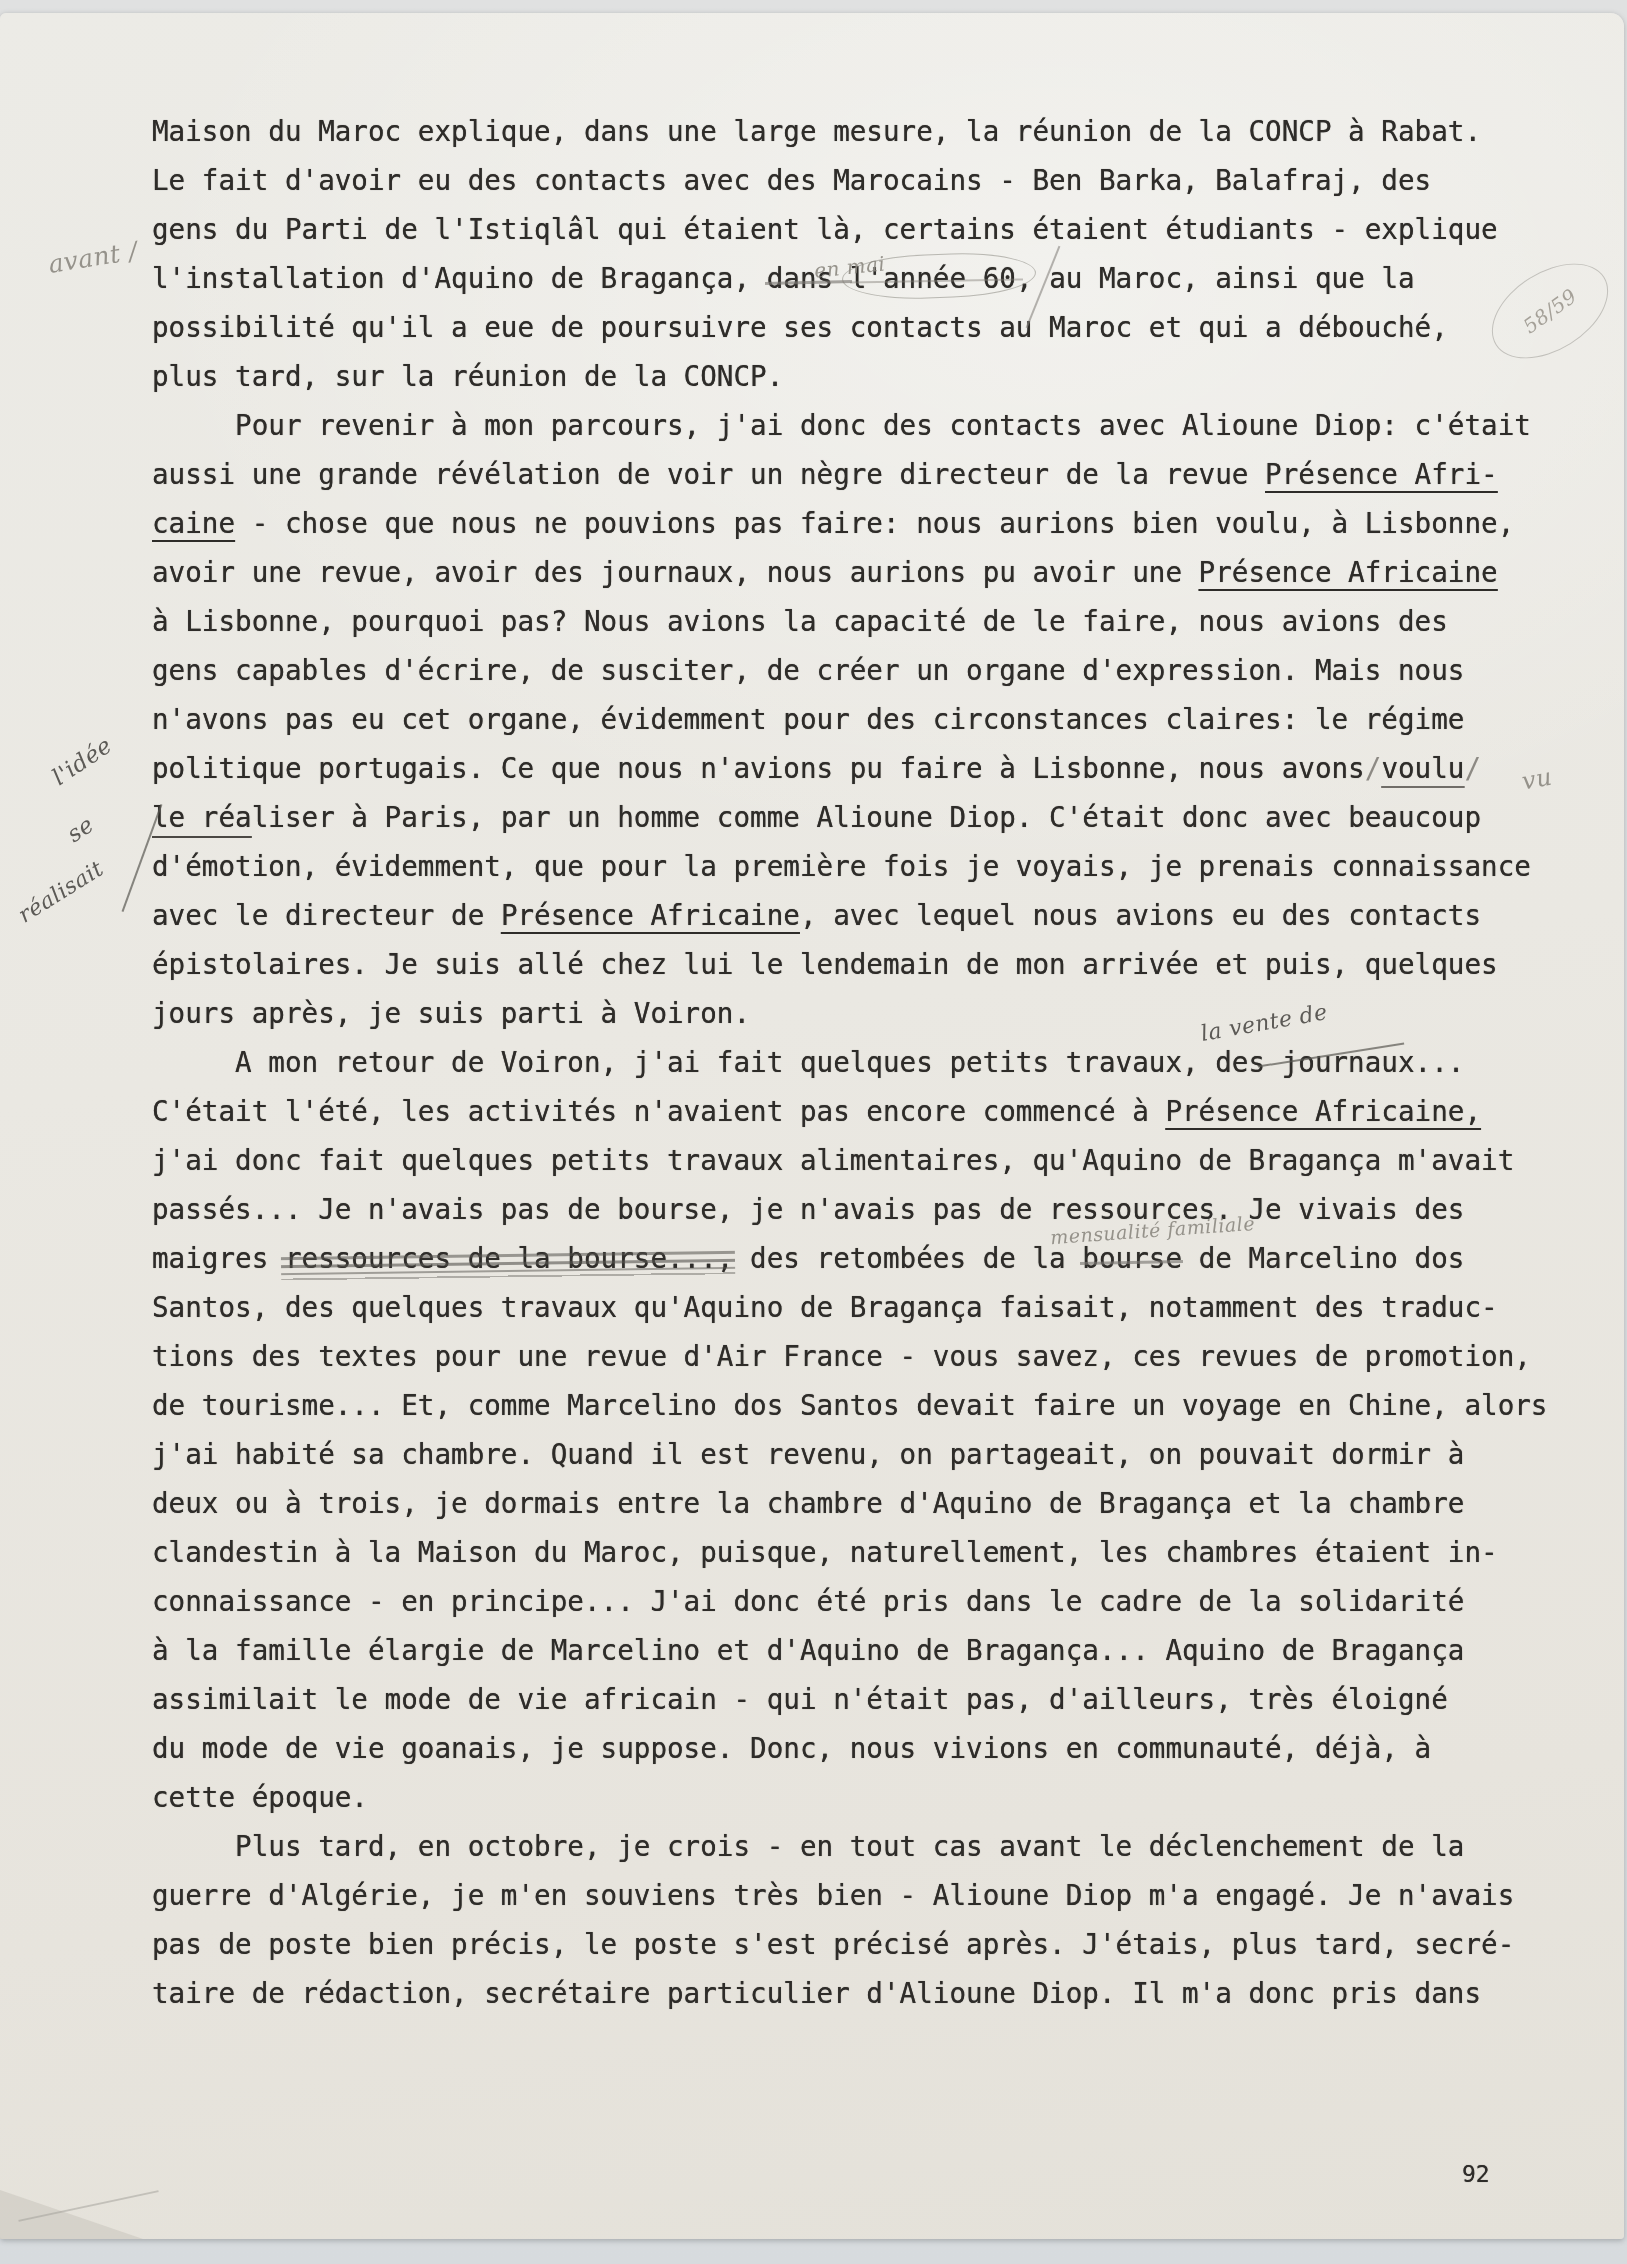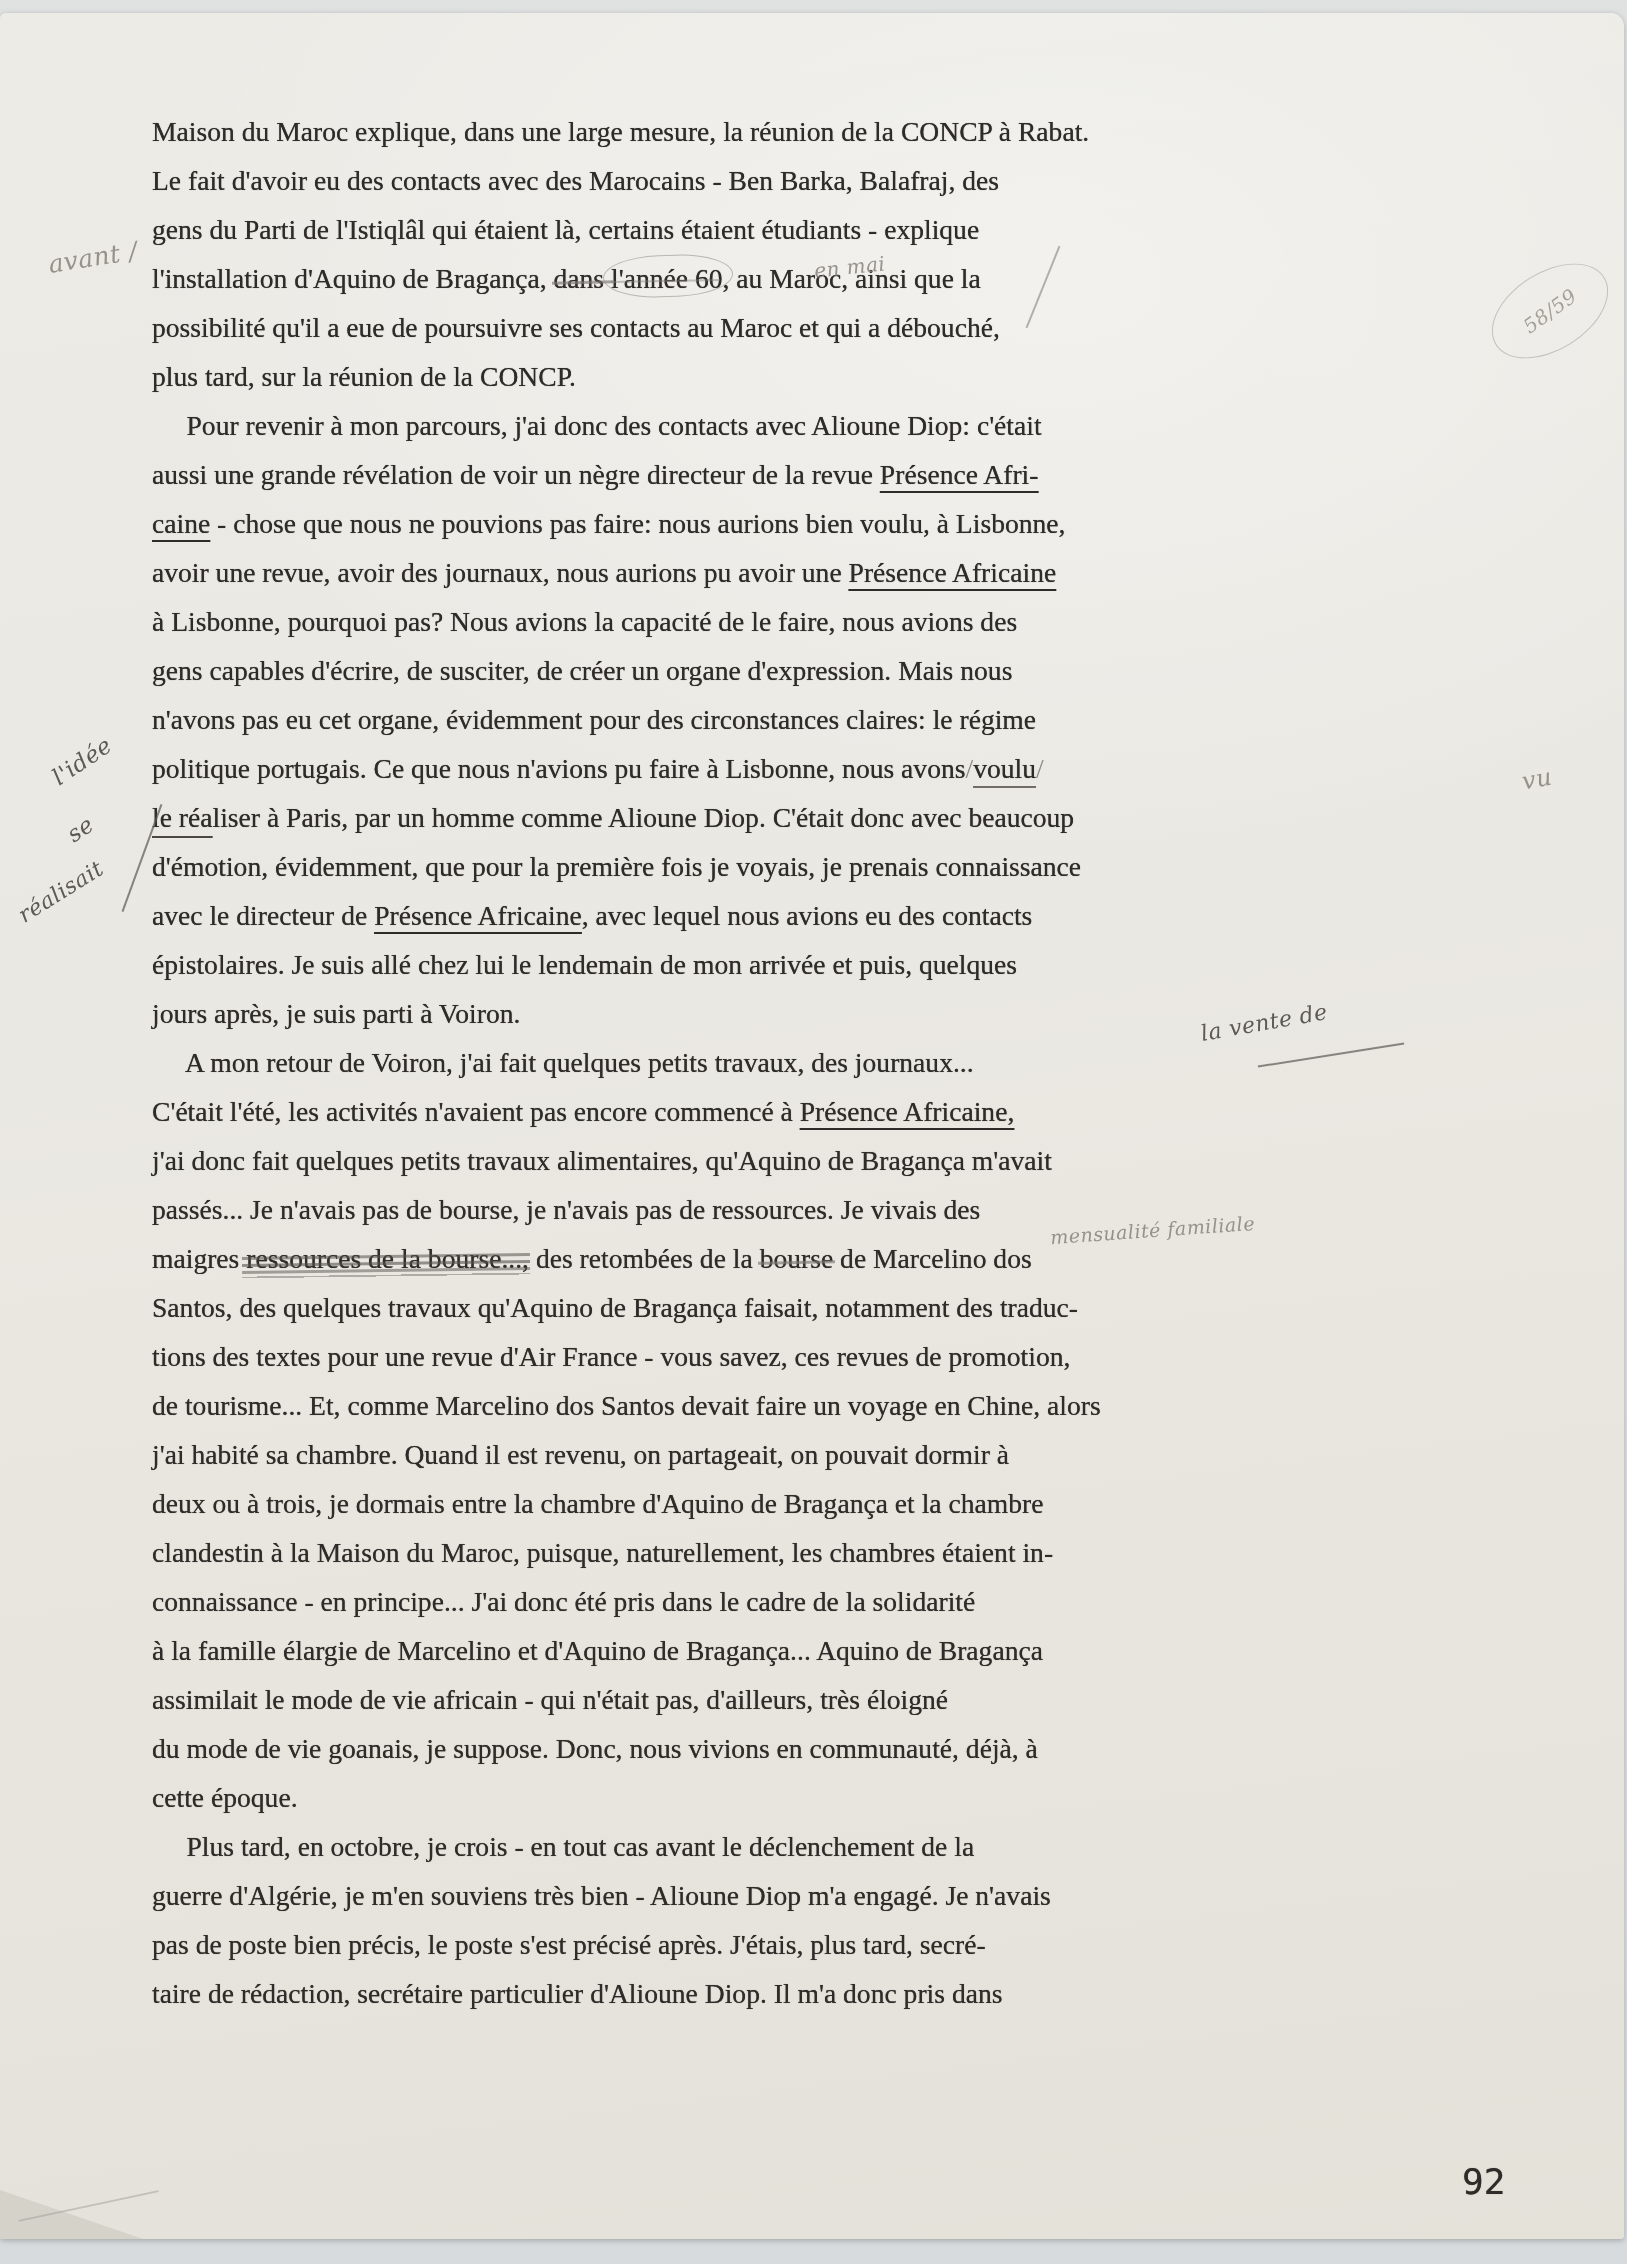--- a/index.html
+++ b/index.html
@@ -14,21 +14,21 @@
       radial-gradient(ellipse 1332px 856px at 65% 12%, rgba(255,255,255,.35), rgba(255,255,255,0) 70%),
       linear-gradient(173deg,#ecebe6 0%,#eae8e2 45%,#e7e4dd 80%,#e4e1d9 100%);
     border-radius:5.7px 13.3px 3.8px 3.8px;
     box-shadow:0 1.9px 5.7px rgba(80,85,90,.35);
   }
   .typed{
     position:absolute;left:152px;top:107px;width:1446px;
     font-size:27.6px;line-height:49px;color:#2e2c29;
     text-shadow:0 0 0.7px rgba(46,44,41,.85);
   }
-  .line{white-space:pre;font-family:Liberation Serif, serif;}
+  .line{white-space:pre;}
   
   .u{text-decoration:underline;text-decoration-thickness:2.4px;text-underline-offset:6.7px;}
   
   .pencil{color:#8d8a84;text-shadow:none;}
   .pencil-strike{position:relative;}
   .pencil-strike::after{content:"";position:absolute;left:-1.9px;right:-1.9px;top:58%;height:2.9px;
     background:rgba(125,122,116,.65);transform:rotate(-1.2deg);}
   .pencil-underline{text-decoration:underline;text-decoration-thickness:1.9px;
     text-decoration-color:rgba(125,122,116,.75);text-underline-offset:7.6px;}
   .pen-underline{text-decoration:underline;text-decoration-thickness:1.9px;
@@ -50,21 +50,21 @@
   
   .hw{position:absolute;font-family:"DejaVu Serif","Liberation Serif",serif;
     font-style:italic;white-space:nowrap;letter-spacing:0.5px;}
   .hw.pen{color:rgba(72,70,66,.88);}
   .hw.pcl{color:rgba(140,136,129,.9);}
   .oval{position:absolute;left:1486px;top:272px;width:126px;height:76px;
     border:1.9px solid rgba(150,147,141,.5);border-radius:50%;
     transform:rotate(-32deg);display:flex;align-items:center;justify-content:center;}
   .stroke{position:absolute;background:rgba(90,88,83,.7);}
   .pstroke{position:absolute;background:rgba(135,132,126,.6);}
-  .pagenum{position:absolute;left:1462px;top:2161px;font-size:36px;color:#2e2c29;
+  .pagenum{position:absolute;left:1462px;top:2161px;font-size:23px;color:#2e2c29;
     text-shadow:0 0 0.7px rgba(46,44,41,.85);}
   .fold{position:absolute;left:0;bottom:0;width:0;height:0;
     border-bottom:49px solid rgba(210,207,199,.85);border-right:143px solid transparent;}
   .fold-line{position:absolute;left:17px;bottom:32px;width:143px;height:1.9px;
     background:rgba(160,158,152,.5);transform:rotate(-12deg);}
 </style>
 </head>
 <body>
 
 <div class="paper">

